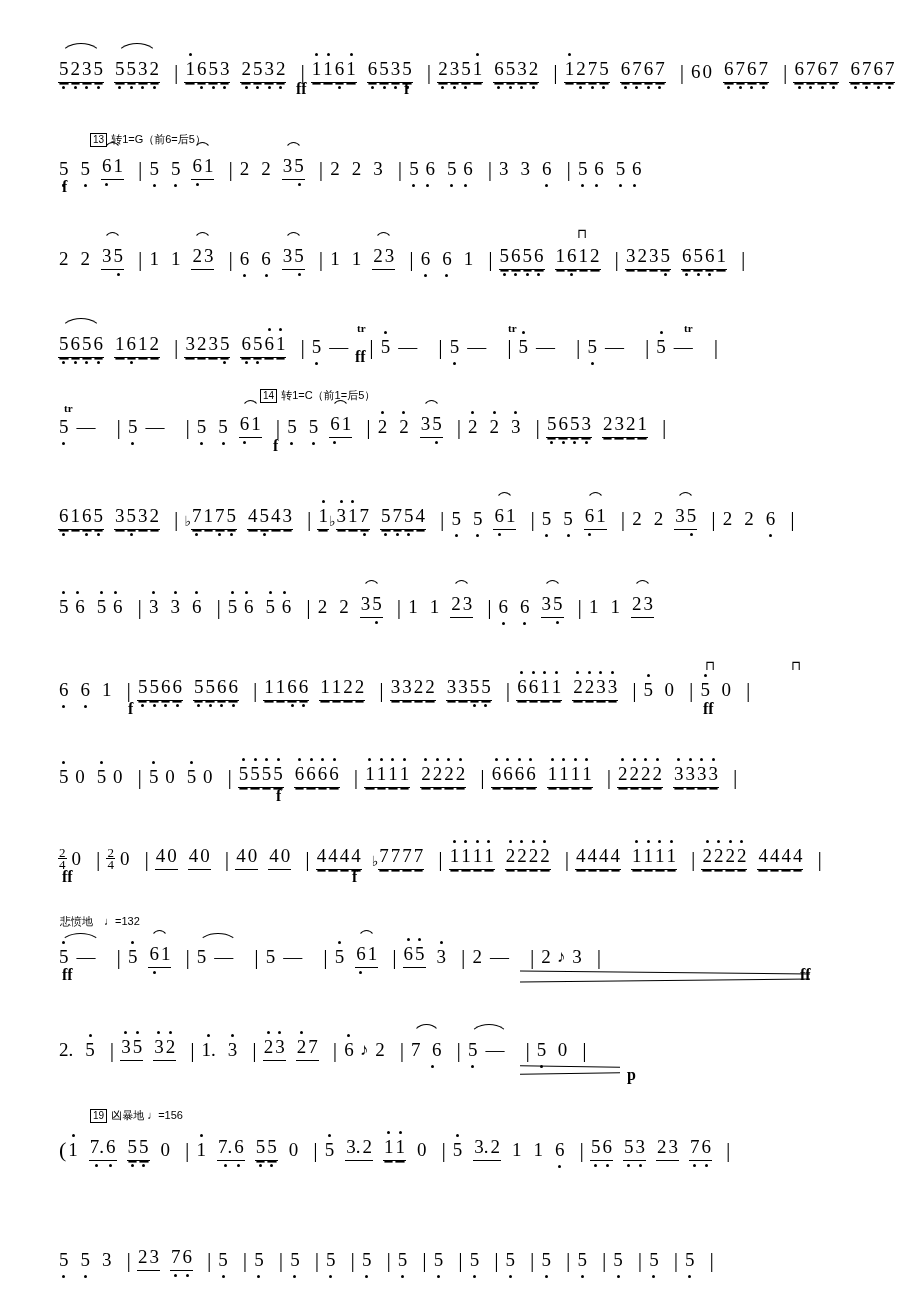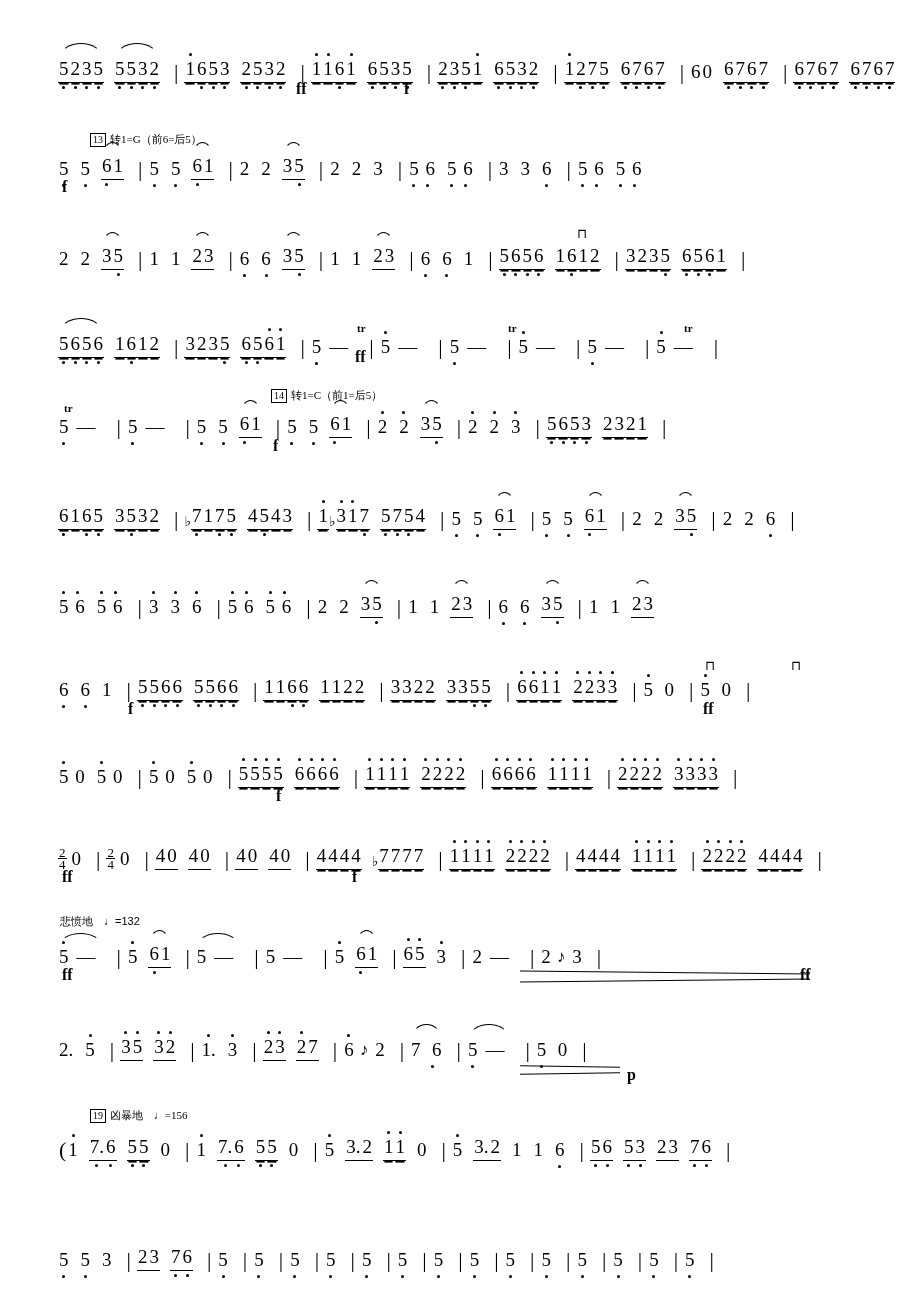--- a/index.html
+++ b/index.html
@@ -33,21 +33,21 @@
   .slur{position:absolute;left:2px;right:2px;top:-13px;height:11px;
         border:1.4px solid #000;border-bottom:none;border-radius:50%/100% 100% 0 0;
         border-left-color:transparent;border-right-color:transparent;}
   .slur.w{top:-15px;height:13px;}
   .markv{position:absolute;left:50%;transform:translateX(-50%);top:-14px;font-size:13px;line-height:12px;font-family:"Liberation Sans",sans-serif;}
 
   
   .dyn{position:absolute;font-family:"Liberation Serif",serif;font-weight:bold;font-size:16px;}
 
   
-  .rehearsal{position:absolute;font-family:Liberation Serif, serif;font-size:11px;padding-left:32px;}
+  .rehearsal{position:absolute;font-family:Liberation Sans, sans-serif;font-size:11px;padding-left:32px;}
   .rehearsal .box{display:inline-block;border:1px solid #000;padding:0 2px;margin-right:4px;font-size:10px;line-height:12px;}
   .tempo{position:absolute;font-family:"Liberation Sans",sans-serif;font-size:11px;text-align:center;}
 
   .flat{font-size:14px;vertical-align:2px;}
   .paren{font-size:22px;}
 
   
   .ts{display:inline-block;text-align:center;font-size:13px;line-height:11px;margin-right:4px;}
   .ts b{display:block;font-weight:normal;}
   .ts .top{border-bottom:1.3px solid #000;padding:0 1px;}
@@ -382,21 +382,21 @@
         <span class="note dotup">5</span>
         <span class="dash">—</span>
       </span>
     <span class="bar">|</span>
   </div>
   <span class="dyn" style="left:355px;top:348px;">ff</span>
   <span class="dyn" style="left:357px;top:322px;font-size:11px;">tr</span>
   <span class="dyn" style="left:508px;top:322px;font-size:11px;">tr</span>
   <span class="dyn" style="left:684px;top:322px;font-size:11px;">tr</span>
 
-  <div class="rehearsal" style="left:239px;top:388px;">
+  <div class="rehearsal" style="left:228px;top:388px;">
     <span class="box">14</span><span>转1=C（前1=后5）</span>
   </div>
 
   <div class="system" style="top:413px;">
     <span class="grp">
         <span class="note dotdn">5</span>
         <span class="dash">—</span>
       </span>
     <span class="bar">|</span>
     <span class="grp">
@@ -1002,21 +1002,21 @@
         <span class="note">&nbsp;&nbsp;0</span>
       </span>
     <span class="bar">|</span>
   </div>
   <span class="dyn" style="left:627px;top:1066px;">p</span>
   <div class="hairpin" style="left:520px;top:1066px;width:100px;transform:rotate(1deg);"></div>
   <div class="hairpin" style="left:520px;top:1073px;width:100px;transform:rotate(-1deg);"></div>
 
   <div class="rehearsal" style="left:58px;top:1108px;">
     <span class="box">19</span><span>凶暴地</span>
-    <span style="margin-left:8px;">♩=156</span>
+    <span style="">♩=156</span>
   </div>
 
   <div class="system" style="top:1136px;">
     <span class="note paren">(</span>
     <span class="grp">
         <span class="note dotup">1</span>
       </span>
     <span class="grp">
         <span class="note u1 dotdn">7.</span>
         <span class="note u1 dotdn">6</span>

